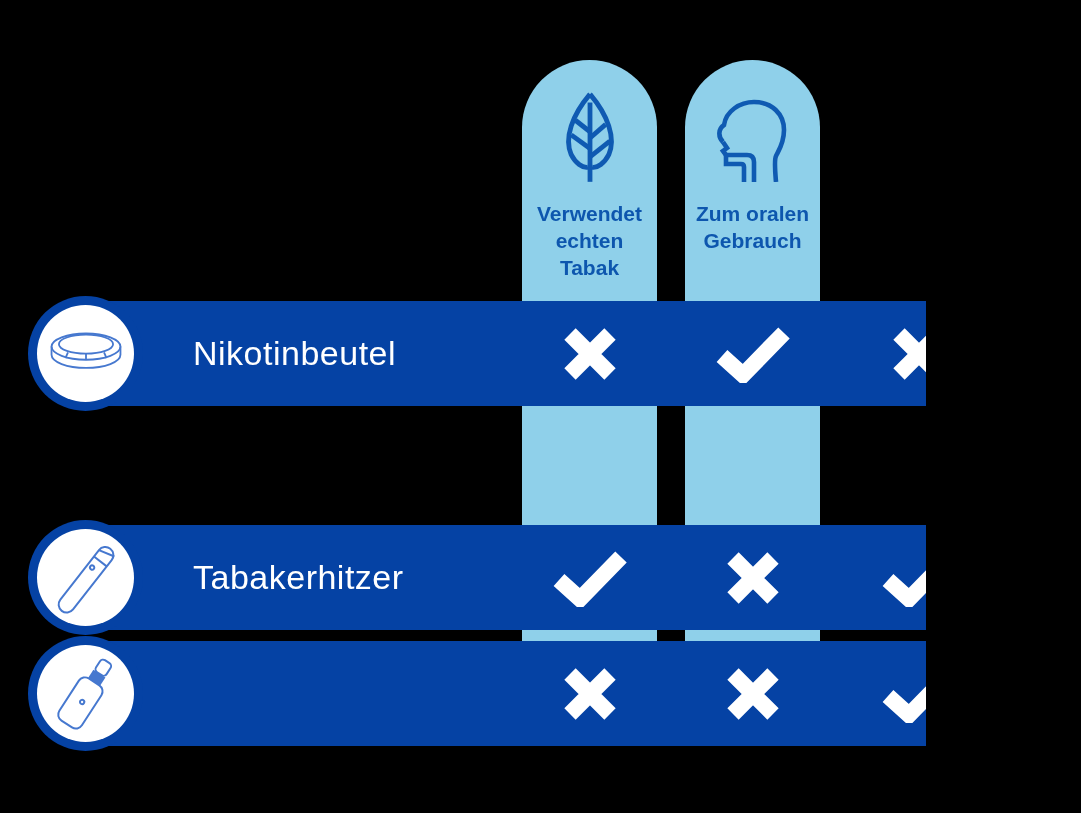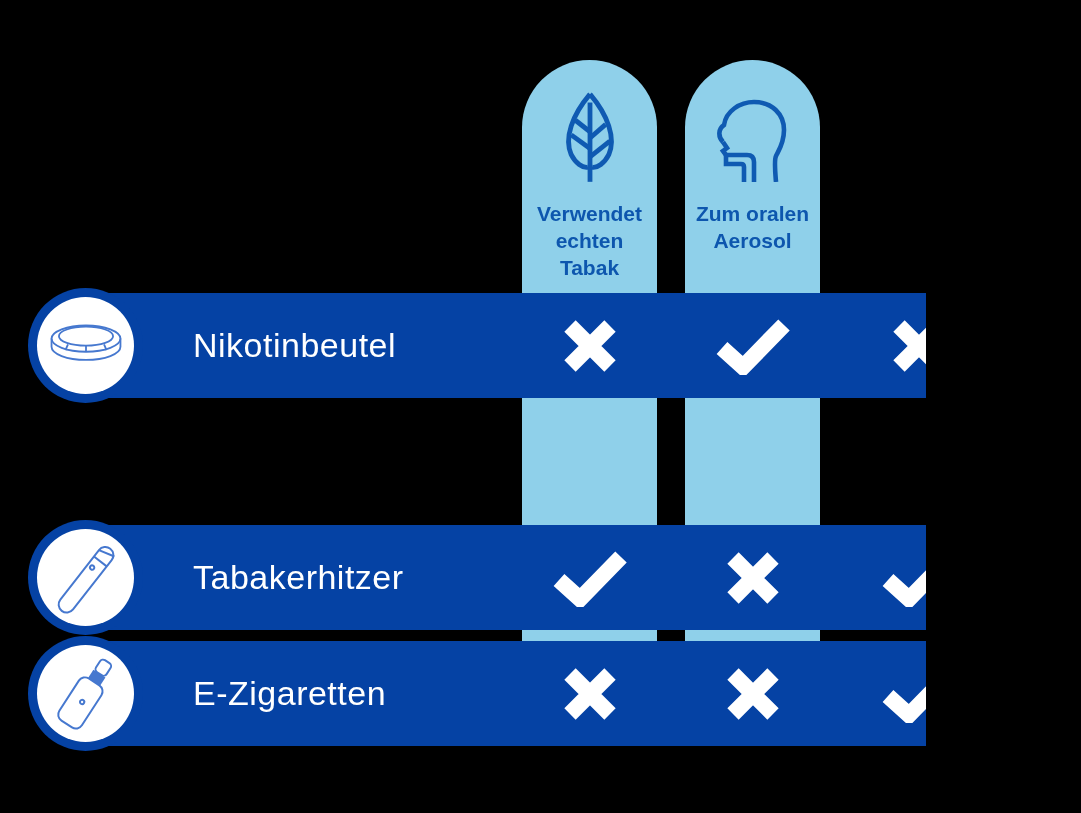--- a/index.html
+++ b/index.html
@@ -26,21 +26,21 @@
     text-align:center;font-weight:bold;font-size:21px;line-height:27px;
     color:var(--header-text,#0d56ae);
     white-space:pre-line;
   }
   
   .row{
     position:absolute;left:30px;width:1032px;height:105px;
     background:var(--row-blue,#0542a4);
     border-radius:53px;
   }
-  .row-0{top:293px}.row-1{top:409px}.row-2{top:525px}.row-3{top:641px}
+  .row-0{top:301px}.row-1{top:409px}.row-2{top:525px}.row-3{top:641px}
   .badge{
     position:absolute;left:-2px;top:-5px;width:115px;height:115px;
     background:var(--row-blue,#0542a4);border-radius:50%;
   }
   .badge-inner{
     position:absolute;left:9px;top:9px;width:97px;height:97px;
     background:#fff;border-radius:50%;
     display:flex;align-items:center;justify-content:center;
   }
   .row-label{
@@ -81,21 +81,21 @@
   <div class="col col-1">
     <div class="col-icon" style="top:38px">
       <svg width="80" height="84" viewBox="0 0 80 84">
         <path class="header-stroke" d="M10 44 C 5 39, 5 31, 11 27 C 13 13, 27 4, 41 4 C 59 4, 71 16, 71 32 C 71 45, 66 52, 63 58 C 61 62, 62 72, 63 84"></path>
         <path class="header-stroke" d="M10 44 L14 50 L10 53 L13 57"></path>
         <path class="header-stroke" d="M13 57 L34 57 C 39 57, 41 60, 41 64 L41 84"></path>
         <path class="header-stroke" d="M13 57 L13 66 L28 66 C 30 66, 31 67, 31 69 L31 84"></path>
       </svg>
     </div>
     <div class="col-label">Zum oralen
-Aerosol</div>
+Gebrauch</div>
   </div>
 
 
   <div class="row row-0">
     <div class="badge">
       <div class="badge-inner">
         <svg width="86" height="64" viewBox="0 0 104 78">
           <ellipse class="line-stroke" cx="52" cy="30" rx="42" ry="16"></ellipse>
           <ellipse class="line-stroke" cx="52" cy="27" rx="33" ry="11.5"></ellipse>
           <path class="line-stroke" d="M10 30 L10 40 A42 16 0 0 0 94 40 L94 30"></path>
@@ -161,21 +161,20 @@
         <svg width="86" height="86" viewBox="0 0 96 96">
           <g transform="translate(45,53) rotate(33)">
             <rect class="line-stroke" x="-15" y="-22" width="30" height="56" rx="8"></rect>
             <rect x="-8" y="-33" width="16" height="11" fill="#4678cf" stroke="none"></rect>
             <rect class="line-stroke" x="-7" y="-49" width="14" height="16" rx="4"></rect>
             <ellipse class="line-stroke" cx="1" cy="4" rx="2.4" ry="2.4"></ellipse>
           </g>
         </svg>
       </div>
     </div>
-    <div class="row-label">E-Zigaretten</div>
     <div class="mark mark-0">
         <svg width="58" height="58" viewBox="0 0 58 58">
           <path d="M9 9 L49 49 M49 9 L9 49" fill="none" stroke="#ffffff" stroke-width="16" stroke-linecap="butt"></path>
         </svg>
       </div>
     <div class="mark mark-1">
         <svg width="58" height="58" viewBox="0 0 58 58">
           <path d="M9 9 L49 49 M49 9 L9 49" fill="none" stroke="#ffffff" stroke-width="16" stroke-linecap="butt"></path>
         </svg>
       </div>

